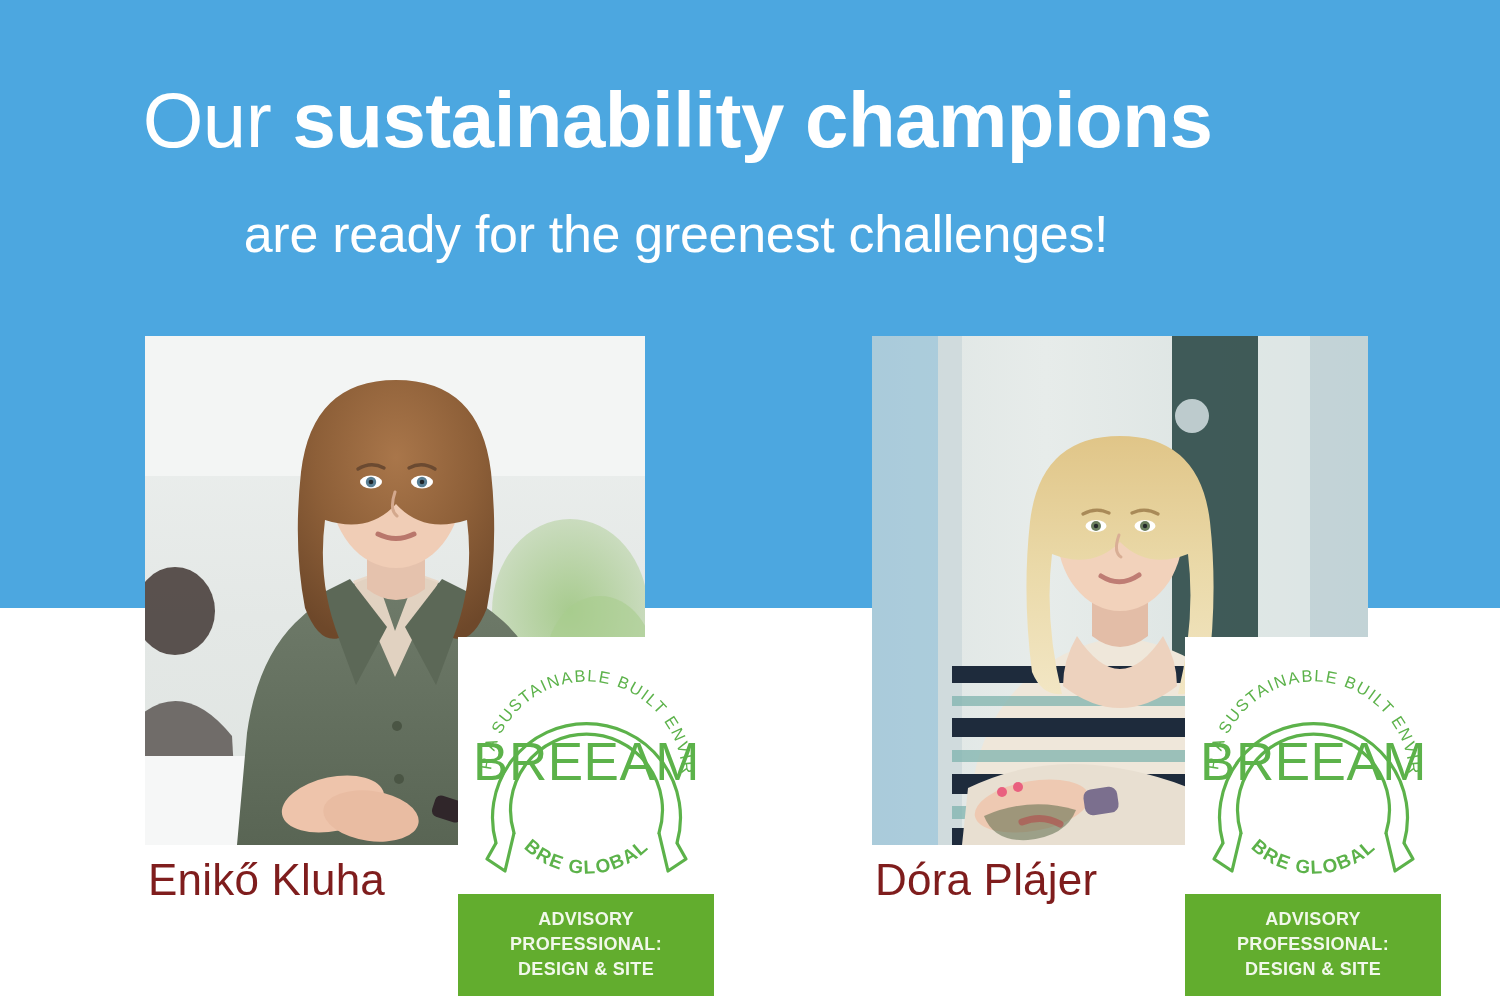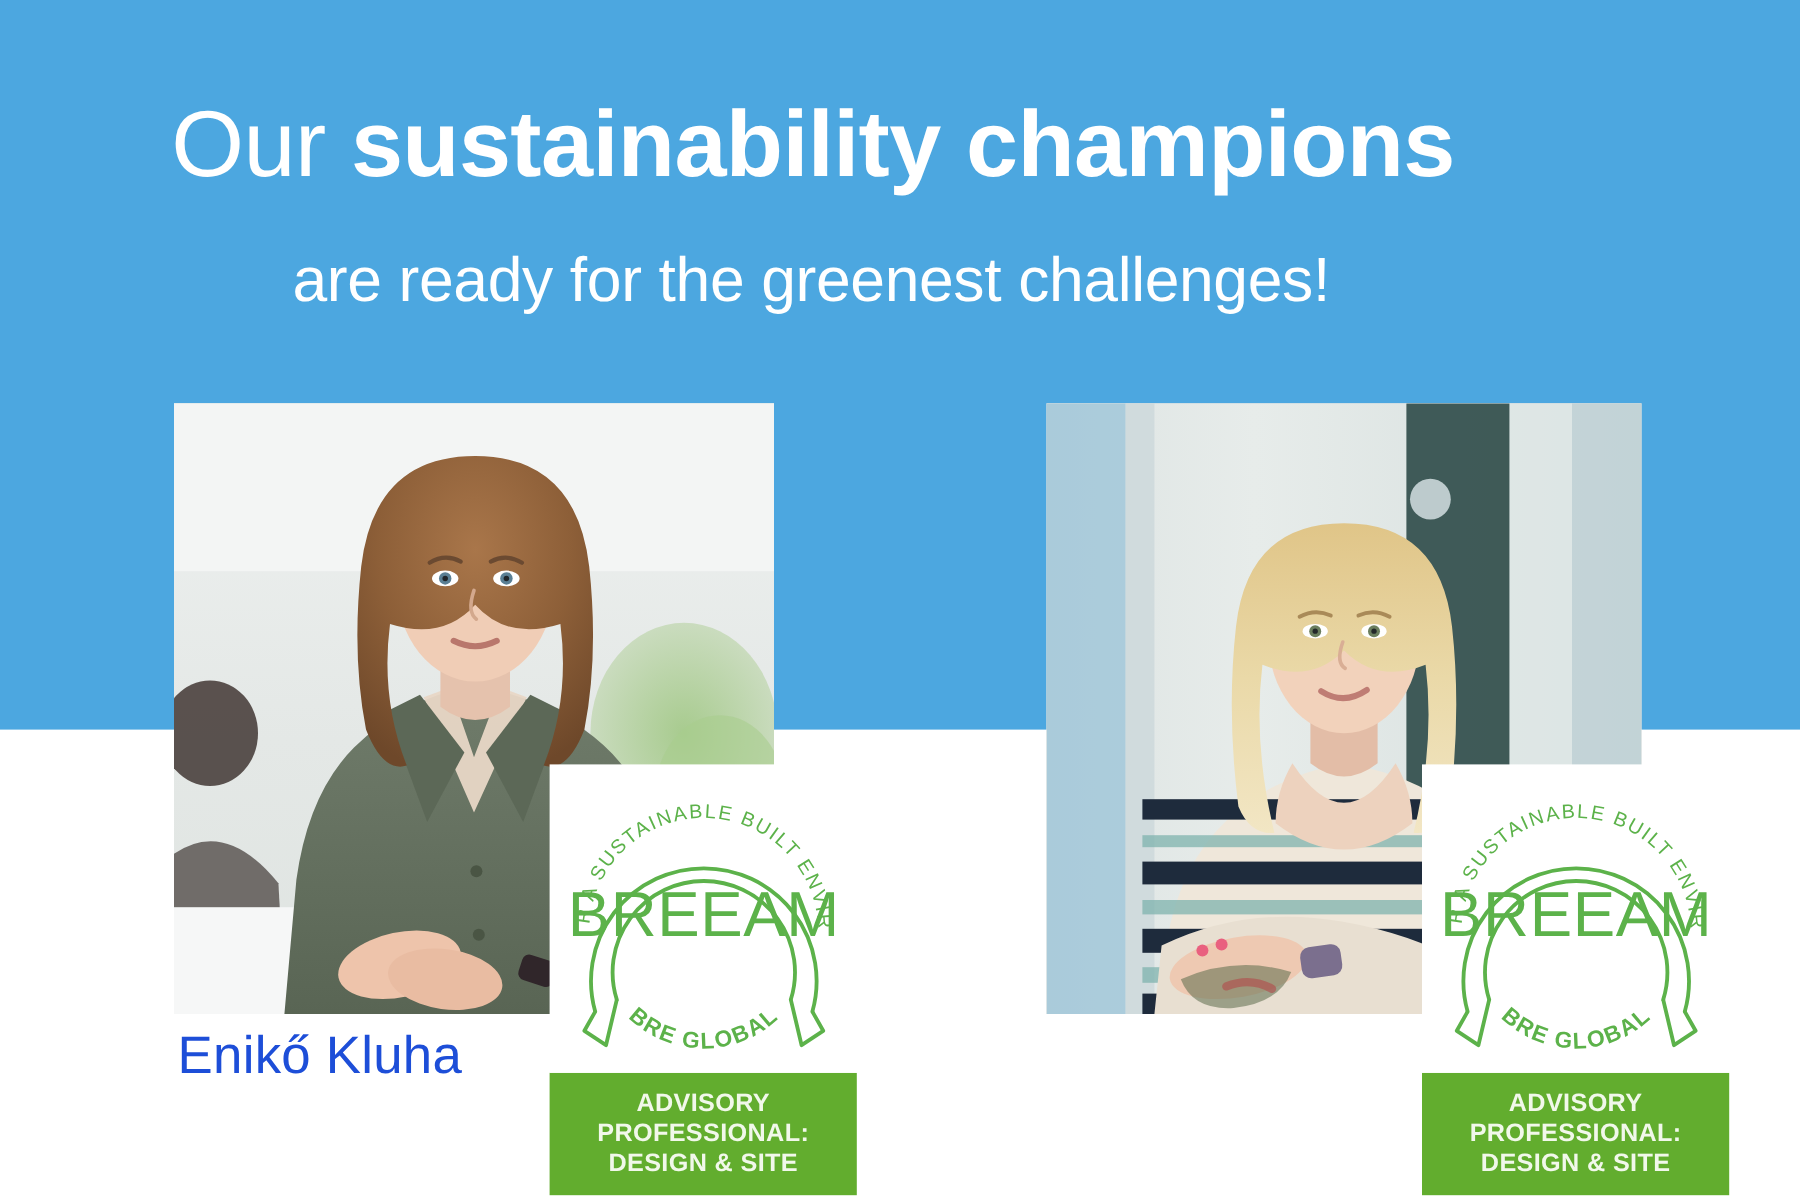--- a/index.html
+++ b/index.html
@@ -53,21 +53,21 @@
     width:100%; height:509px;
     overflow:hidden;
     background:#dfe3e2;
   }
   .photo svg { display:block; width:100%; height:100%; }
 
   .person-name {
     position:absolute;
     top:855px;
     font-size:44px;
-    color:#1d4ed8;
+    color:#7f1d1d;
     font-weight:400;
     letter-spacing:0.2px;
     white-space:nowrap;
   }
   #name-left  { left:148px; }
   #name-right { left:875px; }
 
   
   .cert { position:absolute; width:257px; }
   #cert-left  { left:458px; top:637px; }
@@ -80,21 +80,21 @@
   }
   .cert-logo-card svg { display:block; width:257px; height:257px; }
 
   .cert-badge {
     width:256px;
     background:#62ad2e;
     padding:13px 6px 14px 6px;
     text-align:center;
     color:#f1f8ea;
     font-weight:700;
-    font-size:21px;
+    font-size:18px;
     line-height:25px;
     letter-spacing:0.3px;
   }
   .cert-badge .ln { display:block; white-space:nowrap; }
 </style>
 </head>
 <body>
 
 <div id="stage">
 
@@ -238,20 +238,21 @@
         <path d="M150 486 q20 -8 38 2" stroke="#b24a4a" stroke-width="7" fill="none" opacity="0.6" stroke-linecap="round"></path>
 
         <rect x="212" y="452" width="34" height="26" rx="8" fill="#7b6f8e" transform="rotate(-8 229 465)"></rect>
 
         <circle cx="130" cy="456" r="5" fill="#e9607f"></circle>
         <circle cx="146" cy="451" r="5" fill="#e9607f"></circle>
       </svg>
     </div>
   </div>
 
+  <div class="person-name" id="name-right">Dóra Plájer</div>
 
   <div class="cert" id="cert-left">
     <div class="cert-logo-card">
       <svg viewBox="0 0 257 257" aria-hidden="true">
         <defs>
           <path id="arcTopL" d="M 33 140 A 95 95 0 0 1 224 140"></path>
           <path id="arcBotL" d="M 56 200 A 90 90 0 0 0 201 200"></path>
         </defs>
 
         <path d="M 56 196 A 76 76 0 1 1 201 196" fill="none" stroke="#5cb24a" stroke-width="3.2" stroke-linecap="round"></path>

